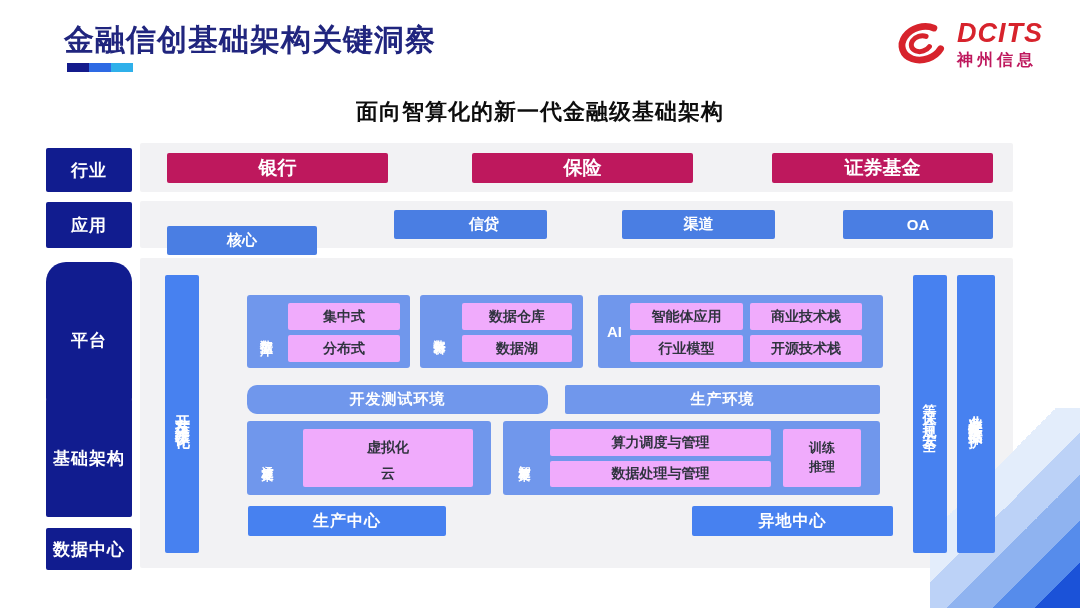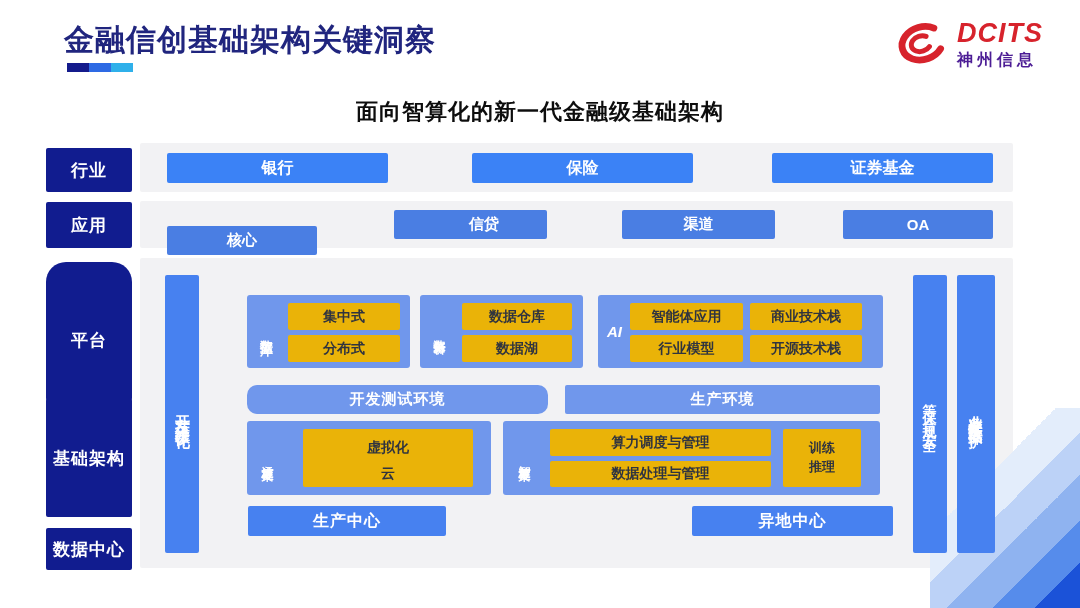--- a/index.html
+++ b/index.html
@@ -16,21 +16,21 @@
     left: 64px; top: 20px;
     font-size: 30px; font-weight: bold; color: #20257e; letter-spacing: 1px;
   }
   .title-underline { left: 67px; top: 63px; width: 66px; height: 9px; display: flex; }
   .title-underline span { flex: 1; height: 100%; }
   .u1 { background: #141b8c; } .u2 { background: #2e6ae4; } .u3 { background: #2fb0ea; }
 
   .logo { left: 891px; top: 17px; display: flex; align-items: center; gap: 8px; }
   .logo-texts { display: flex; flex-direction: column; line-height: 1.1; }
   .logo-brand { font-size: 27px; font-weight: 900; font-style: italic; color: #d7232c; letter-spacing: 1px; }
-  .logo-company { font-size: 16px; font-weight: 600; color: #4c1d95; letter-spacing: 4px; margin-top: 2px; }
+  .logo-company { font-size: 16px; font-weight: 600; color: #be185d; letter-spacing: 4px; margin-top: 2px; }
 
   .subtitle {
     left: 0; top: 97px; width: 1080px; text-align: center;
     font-size: 22px; font-weight: bold; color: #0d0d0d; letter-spacing: 1px;
   }
 
   
   .layer-label {
     left: 46px; width: 86px; background: #111c8f; color: #ffffff;
     font-size: 17px; font-weight: bold; border-radius: 2px;
@@ -38,48 +38,48 @@
   }
 
   
   .gray { background: #f2f2f4; border-radius: 2px; }
 
   
   .btn {
     display: flex; align-items: center; justify-content: center;
     color: #ffffff; font-weight: bold; border-radius: 2px;
   }
-  .btn-industry { background: #3b82f6; font-size: 16px; }
+  .btn-industry { background: #be185d; font-size: 19px; }
   .btn-app { background: #4a7ee3; font-size: 15px; }
   .btn-center { background: #4781f0; font-size: 16px; letter-spacing: 1px; }
 
   
   .vbar {
     background: #4781f0; color: #ffffff; border-radius: 2px;
     display: flex; align-items: center; justify-content: center; z-index: 3;
   }
   .vtext { writing-mode: vertical-rl; text-orientation: upright; font-weight: bold; }
 
   
   .group { background: #7097ec; border-radius: 3px; }
   .group-vlabel {
     display: flex; align-items: center; justify-content: center;
     color: #ffffff; z-index: 1;
   }
   .subbox {
-    background: #eab308; border-radius: 2px; color: #30343f;
+    background: #f0abfc; border-radius: 2px; color: #30343f;
     font-size: 14px; font-weight: bold;
     display: flex; align-items: center; justify-content: center; z-index: 1;
   }
   .envbar {
     background: #7097ec; color: #ffffff; font-size: 15px; font-weight: bold;
     display: flex; align-items: center; justify-content: center; border-radius: 2px;
     letter-spacing: 1px;
   }
-  .ai-label { color: #ffffff; font-weight: bold; font-size: 15px; display: flex; align-items: center; z-index: 1; font-style: italic; }
+  .ai-label { color: #ffffff; font-weight: bold; font-size: 15px; display: flex; align-items: center; z-index: 1; }
   .wrap2 { width: 2.1em; text-align: center; line-height: 1.45; font-size: 13px; }
 
   
   .deco {
     right: 0; bottom: 0; width: 150px; height: 200px; z-index: 2;
     background: linear-gradient(135deg,
       rgba(255,255,255,0) 0%, rgba(255,255,255,0) 36%,
       #e3edfb 36%, #e3edfb 50%,
       #bcd2f7 50%, #bcd2f7 62%,
       #8fb3f0 62%, #8fb3f0 75%,

